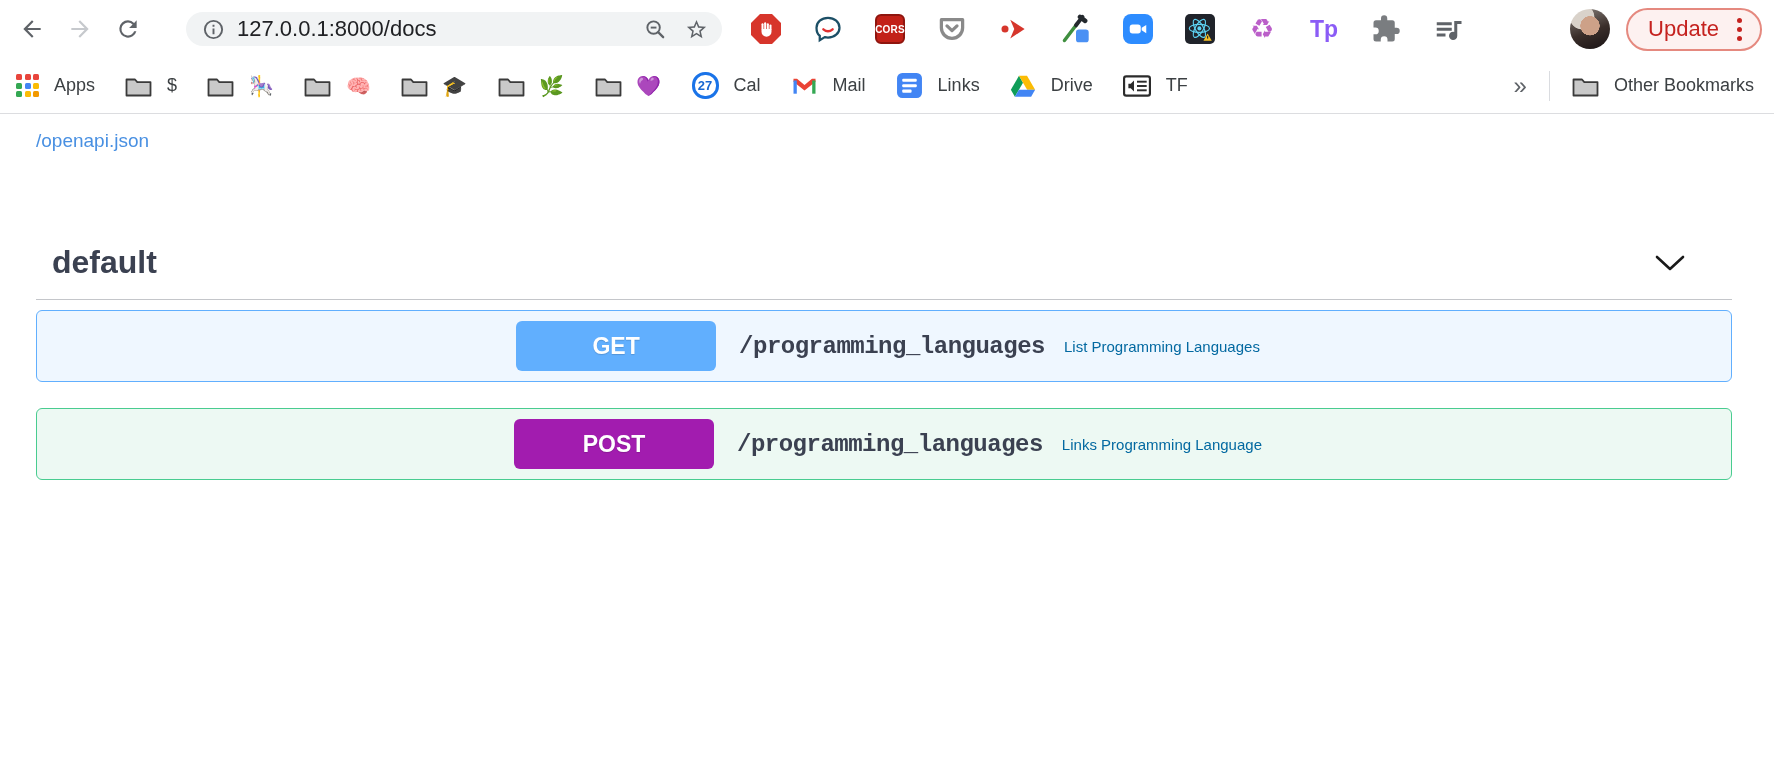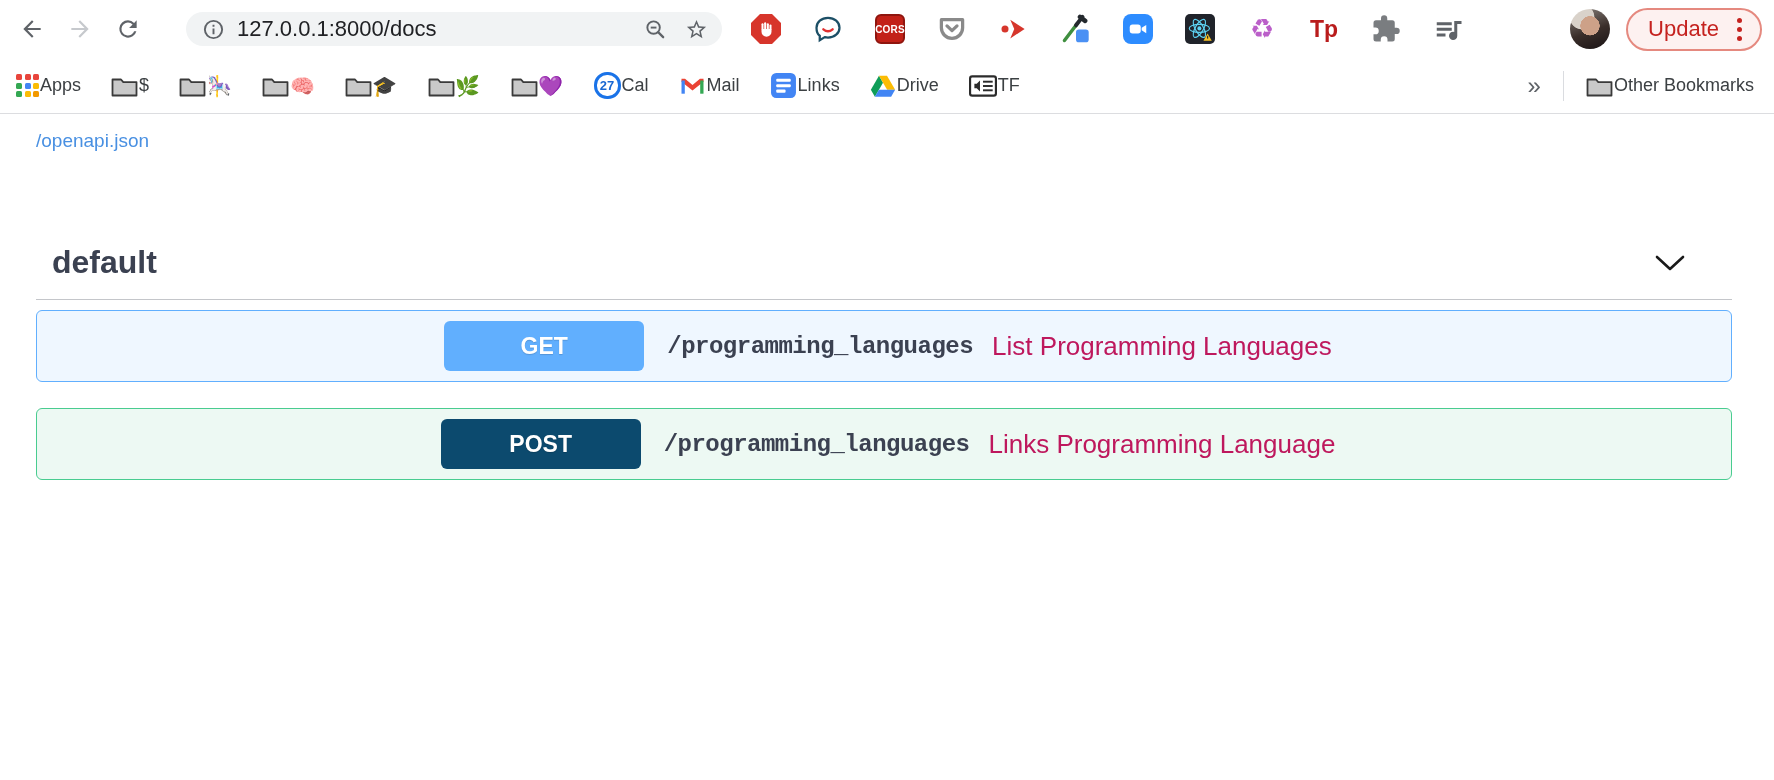--- a/index.html
+++ b/index.html
@@ -32,38 +32,38 @@
   .cors-box { width: 30px; height: 30px; background: #c22118; border-radius: 6px; color: #fff;
     font-weight: bold; font-size: 10px; display: flex; align-items: center; justify-content: center;
     letter-spacing: .2px; border: 2px solid #8f150e; }
   .zoom-box { width: 30px; height: 30px; background: #2d8cff; border-radius: 8px;
     display: flex; align-items: center; justify-content: center; }
   .zoom-box svg { width: 22px; height: 22px; }
   .react-box { width: 30px; height: 30px; background: #20232a; border-radius: 5px;
     display: flex; align-items: center; justify-content: center; }
   .react-box svg { width: 27px; height: 27px; }
   .recycle-glyph { font-size: 27px; color: #bb5fc9; line-height: 1; }
-  .tp-glyph { font-size: 23px; font-weight: bold; color: #b91c1c; line-height: 1; }
+  .tp-glyph { font-size: 23px; font-weight: bold; color: #8b5cf6; line-height: 1; }
 
   .avatar { margin-left: auto; width: 40px; height: 40px; border-radius: 50%; border: none; cursor: pointer;
     background:
       radial-gradient(circle at 50% 42%, #cda188 0 31%, rgba(0,0,0,0) 32%),
       radial-gradient(circle at 30% 20%, #d9d2ca 0 28%, rgba(0,0,0,0) 30%),
       linear-gradient(160deg, #8c8580 0%, #3a2e2a 55%, #191314 100%); }
 
   .update-pill { margin-left: 16px; height: 43px; border: 2px solid #e5897f; background: #fdf1f0;
     border-radius: 22px; display: flex; align-items: center; padding: 0 14px 0 20px; cursor: pointer; justify-content: center; }
   .update-pill .label { color: #c5221f; font-size: 22px; margin-right: 14px; }
   .kebab { display: flex; flex-direction: column; gap: 4px; padding: 4px; border: none; background: transparent; cursor: pointer; }
   .kebab i { width: 5px; height: 5px; border-radius: 50%; background: #c5221f; display: block; }
 
   
   .bookmarks { height: 56px; display: flex; align-items: center; padding: 0 16px;
     border-bottom: 1px solid #dcdde0; background: #fff; }
-  .bm { display: flex; align-items: center; gap: 1px; margin-right: 30px; border: none;
+  .bm { display: flex; align-items: center; gap: 15px; margin-right: 30px; border: none;
     background: transparent; cursor: pointer; font-size: 18px; color: #3c4043; white-space: nowrap; text-align: center; }
   .bm .emoji { font-size: 20px; line-height: 1; }
   .bm svg.folder { width: 27px; height: 22px; }
   .apps-grid { display: grid; grid-template-columns: repeat(3, 6px); grid-auto-rows: 6px; gap: 2.5px; }
   .apps-grid i { border-radius: 1.5px; }
   .apps-grid i:nth-child(1){background:#e8453c}.apps-grid i:nth-child(2){background:#e8453c}
   .apps-grid i:nth-child(3){background:#e8453c}.apps-grid i:nth-child(4){background:#34a853}
   .apps-grid i:nth-child(5){background:#4285f4}.apps-grid i:nth-child(6){background:#fbbc05}
   .apps-grid i:nth-child(7){background:#34a853}.apps-grid i:nth-child(8){background:#fbbc05}
   .apps-grid i:nth-child(9){background:#f29900}
@@ -92,24 +92,24 @@
   .section-header svg { width: 32px; height: 18px; }
 
   .opblock { margin-top: 10px; height: 72px; border-radius: 6px; display: flex; align-items: center;
     padding-left: 8px; cursor: pointer; justify-content: center; }
   .opblock.get  { background: #eff7ff; border: 1px solid #61affe; }
   .opblock.post { background: #edf9f3; border: 1px solid #49cc90; margin-top: 26px; }
   .method-chip { width: 200px; height: 50px; border-radius: 6px; color: #fff; font-weight: bold;
     font-size: 23px; display: flex; align-items: center; justify-content: center; flex: 0 0 auto;
     text-shadow: 0 1px 1px rgba(0,0,0,.15); }
   .opblock.get  .method-chip { background: #61affe; }
-  .opblock.post .method-chip { background: #0c4a6e; border-radius: 6px; }
+  .opblock.post .method-chip { background: #a21caf; border-radius: 6px; }
   .op-path { margin-left: 23px; font-family: "Liberation Mono", "DejaVu Sans Mono", monospace;
     font-weight: bold; font-size: 24px; color: #3b4151; letter-spacing: -0.5px; }
-  .op-summary { margin-left: 19px; font-size: 26px; color: #be185d; }
+  .op-summary { margin-left: 19px; font-size: 15px; color: #0369a1; }
 </style>
 </head>
 <body>
 
 <div class="toolbar">
   <button class="nav-btn">
     <svg viewBox="0 0 24 24">
         <path d="M20 11H7.8l5.6-5.6L12 4l-8 8 8 8 1.4-1.4L7.8 13H20z"></path>
       </svg>
   </button>

